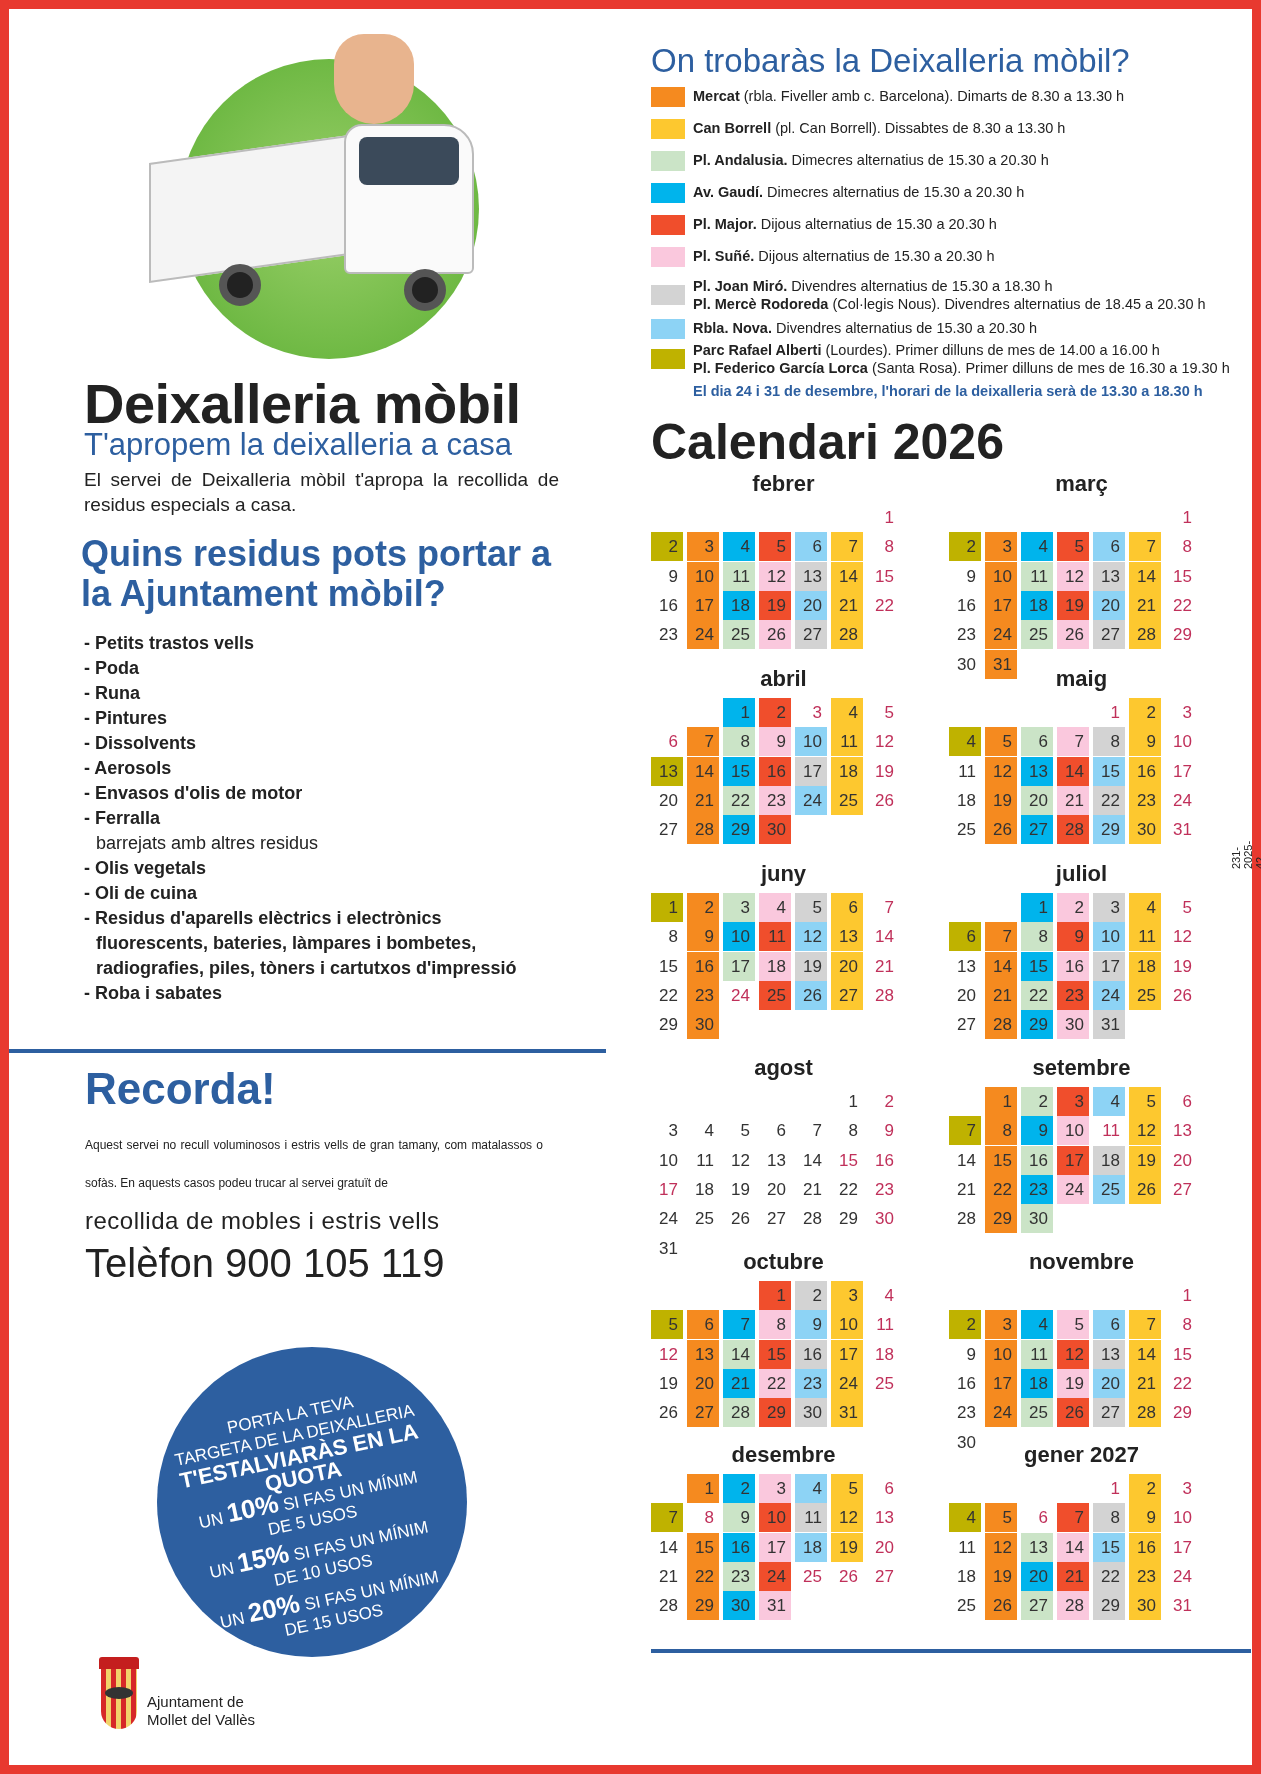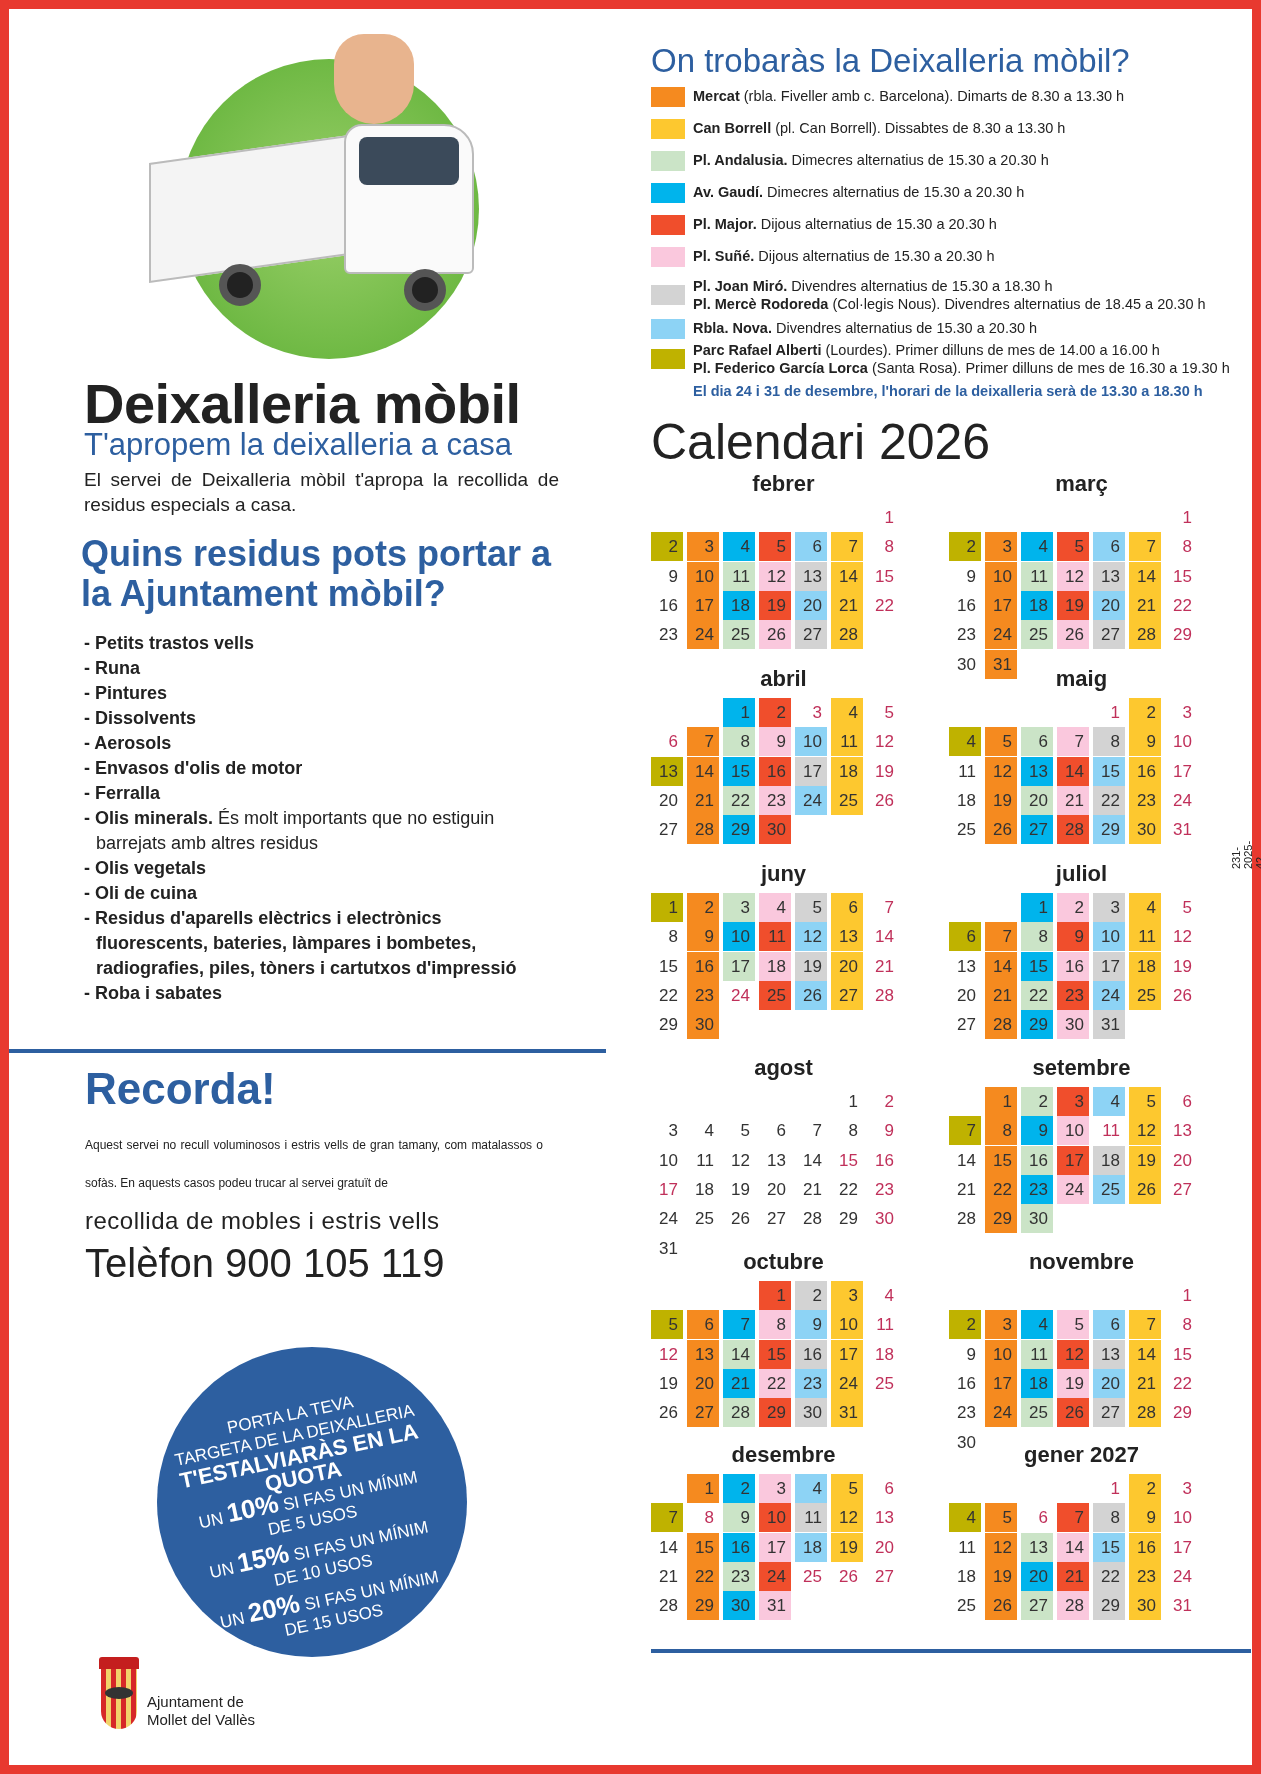--- a/index.html
+++ b/index.html
@@ -37,21 +37,21 @@
 .shield .fish{position:absolute;left:4px;top:20px;width:28px;height:12px;background:#333;border-radius:50%}
 .logo-mollet .txt{position:absolute;left:46px;top:26px;font-size:15px;line-height:18px;color:#222}
 
 .t-on{left:642px;top:33px;font-size:33px;color:#2d5fa0}
 .legend{left:642px;top:78px;width:595px}
 .leg-row{position:absolute;left:0;font-size:14.5px;color:#222;white-space:nowrap}
 .leg-sw{position:absolute;left:0;width:34px;height:20px}
 .leg-txt{position:absolute;left:42px;line-height:18px}
 .leg-txt b{font-weight:bold}
 .t-note{left:684px;top:374px;font-size:14.5px;font-weight:bold;color:#2d5fa0}
-.t-cal{left:642px;top:404px;font-size:50px;font-weight:normal;color:#222}
+.t-cal{left:642px;top:404px;font-size:50px;font-weight:bold;color:#222}
 .month{position:absolute;width:265px}
 .month .mname{position:absolute;top:0;left:0;width:265px;text-align:center;font-size:22px;font-weight:bold;color:#222}
 .grid{position:absolute;left:0;top:32px}
 .cell{position:absolute;width:32px;height:29px;font-size:17px;text-align:right;padding-right:5px;line-height:29px;color:#333}
 .cell.sun{color:#c0305a}
 .hr2{left:642px;top:1640px;width:600px;height:4px;background:#2d5fa0}
 .footer-logos{left:642px;top:1668px;width:600px;height:60px}
 .arc{position:absolute;left:0;top:0;width:46px;height:46px;border:3px solid #888;background:#fff}
 .arc-txt{position:absolute;left:52px;top:0;font-size:13px;line-height:14px;color:#333}
 .valoriza{position:absolute;left:184px;top:12px;font-size:17px;color:#2d5fa0}
@@ -74,27 +74,27 @@
     <div class="wheel" style="left:255px;top:240px"></div>
     <div class="hand"></div>
   </div>
 
   <div class="abs t-deix">Deixalleria mòbil</div>
   <div class="abs t-sub">T'apropem la deixalleria a casa</div>
   <div class="abs t-intro">El servei de Deixalleria mòbil t'apropa la recollida de residus especials a casa.</div>
   <div class="abs t-quins" style="width:500px">Quins residus pots portar a la Ajuntament mòbil?</div>
   <ul class="abs reslist" id="reslist">
       <li><b>- Petits trastos vells</b></li>
+      <li><b>- Poda</b></li>
       <li><b>- Runa</b></li>
       <li><b>- Pintures</b></li>
       <li><b>- Dissolvents</b></li>
       <li><b>- Aerosols</b></li>
       <li><b>- Envasos d'olis de motor</b></li>
       <li><b>- Ferralla</b></li>
-      <li><b>- Olis minerals.</b> És molt importants que no estiguin</li>
       <li class="indent">barrejats amb altres residus</li>
       <li><b>- Olis vegetals</b></li>
       <li><b>- Oli de cuina</b></li>
       <li><b>- Residus d'aparells elèctrics i electrònics</b></li>
       <li class="indent"><b>fluorescents, bateries, làmpares i bombetes,</b></li>
       <li class="indent"><b>radiografies, piles, tòners i cartutxos d'impressió</b></li>
       <li><b>- Roba i sabates</b></li>
     </ul>
 
   <div class="abs hr"></div>

